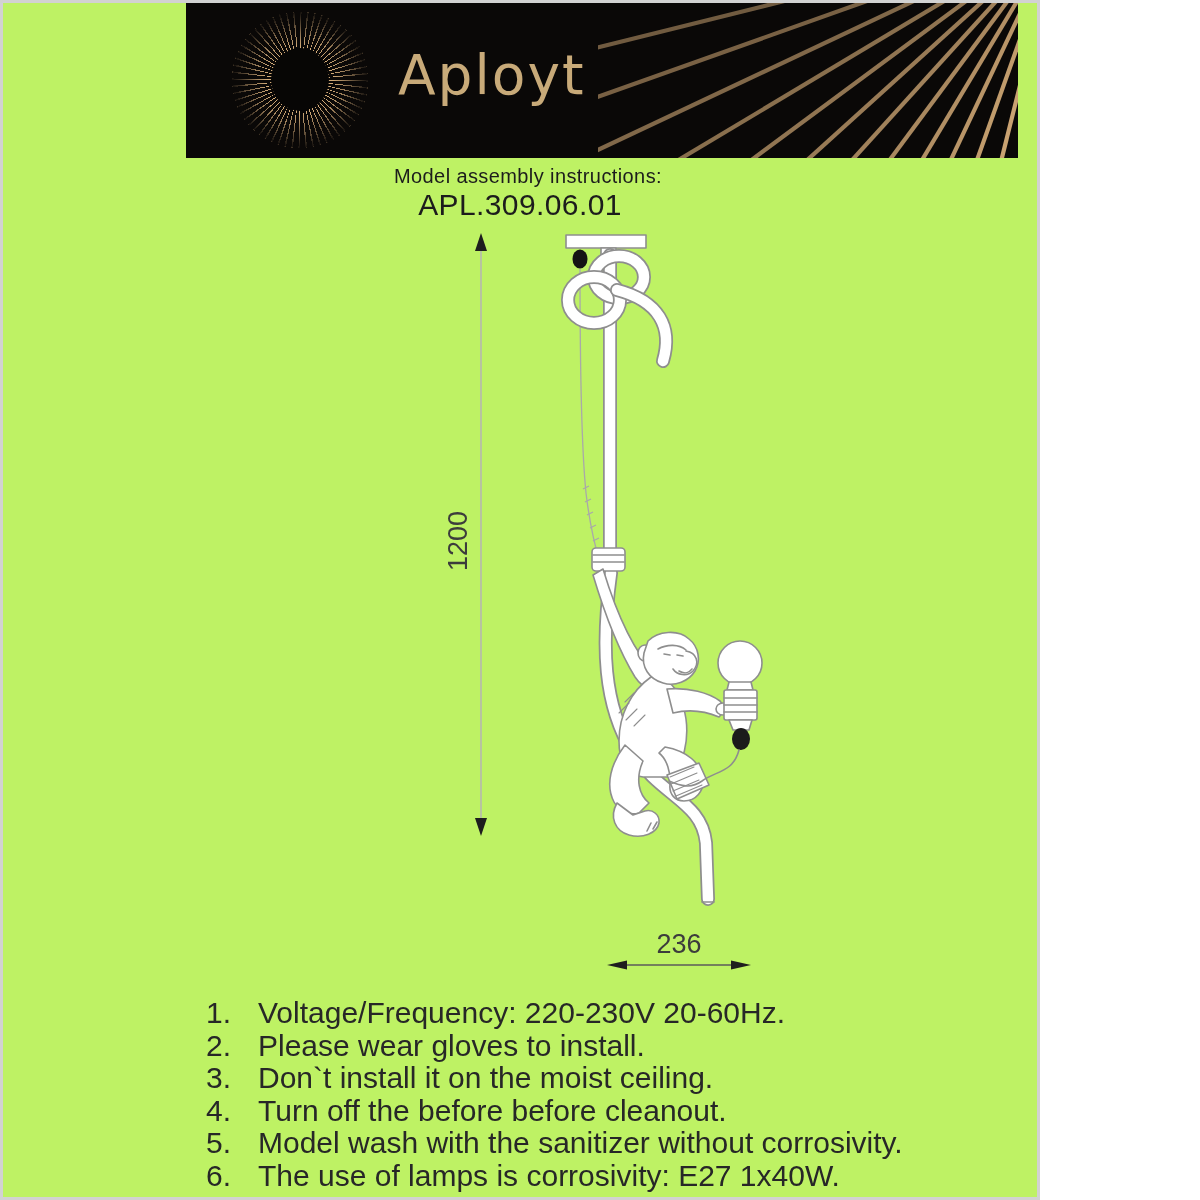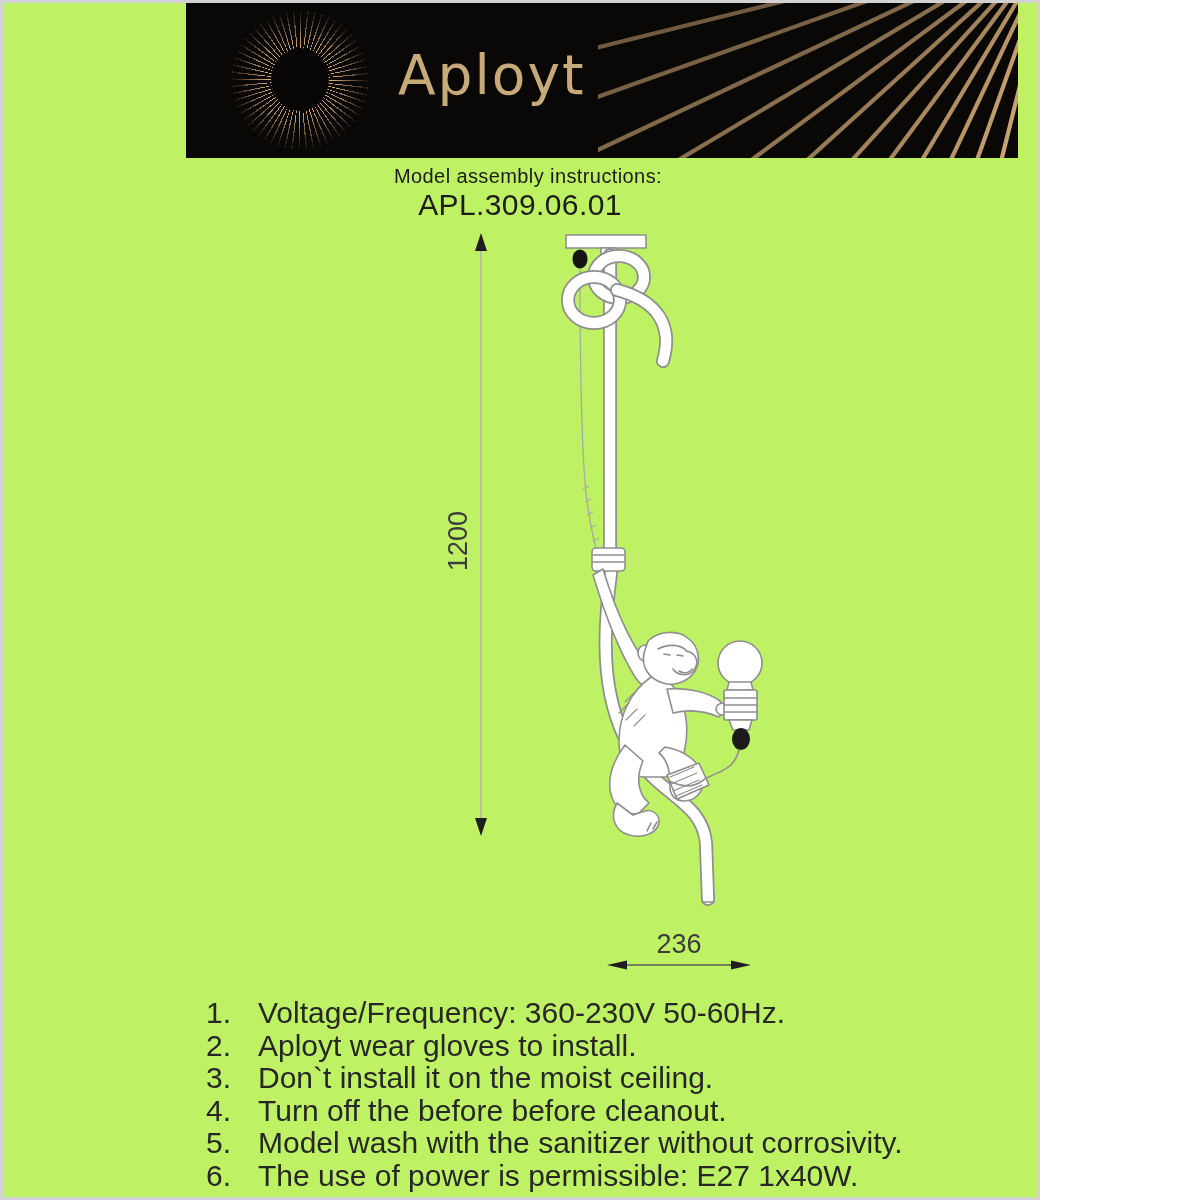--- a/index.html
+++ b/index.html
@@ -146,37 +146,37 @@
       <line class="dimline2" x1="610" y1="962" x2="742" y2="962"></line>
       <polygon class="arrow" points="624,957.5 624,966.5 604,962"></polygon>
       <polygon class="arrow" points="728,957.5 728,966.5 748,962"></polygon>
       <text class="dimtext" x="676" y="950" text-anchor="middle">236</text>
     </g>
   </svg>
 
   <ol class="instructions">
       <li>
         <span class="num">1.</span>
-        <span class="txt">Voltage/Frequency: 360-230V 50-60Hz.</span>
+        <span class="txt">Voltage/Frequency: 220-230V 20-60Hz.</span>
       </li>
       <li>
         <span class="num">2.</span>
-        <span class="txt">Aployt wear gloves to install.</span>
+        <span class="txt">Please wear gloves to install.</span>
       </li>
       <li>
         <span class="num">3.</span>
         <span class="txt">Don`t install it on the moist ceiling.</span>
       </li>
       <li>
         <span class="num">4.</span>
         <span class="txt">Turn off the before before cleanout.</span>
       </li>
       <li>
         <span class="num">5.</span>
         <span class="txt">Model wash with the sanitizer without corrosivity.</span>
       </li>
       <li>
         <span class="num">6.</span>
-        <span class="txt">The use of power is permissible: E27 1x40W.</span>
+        <span class="txt">The use of lamps is corrosivity: E27 1x40W.</span>
       </li>
     </ol>
 
 </div>
 
 </body></html>

